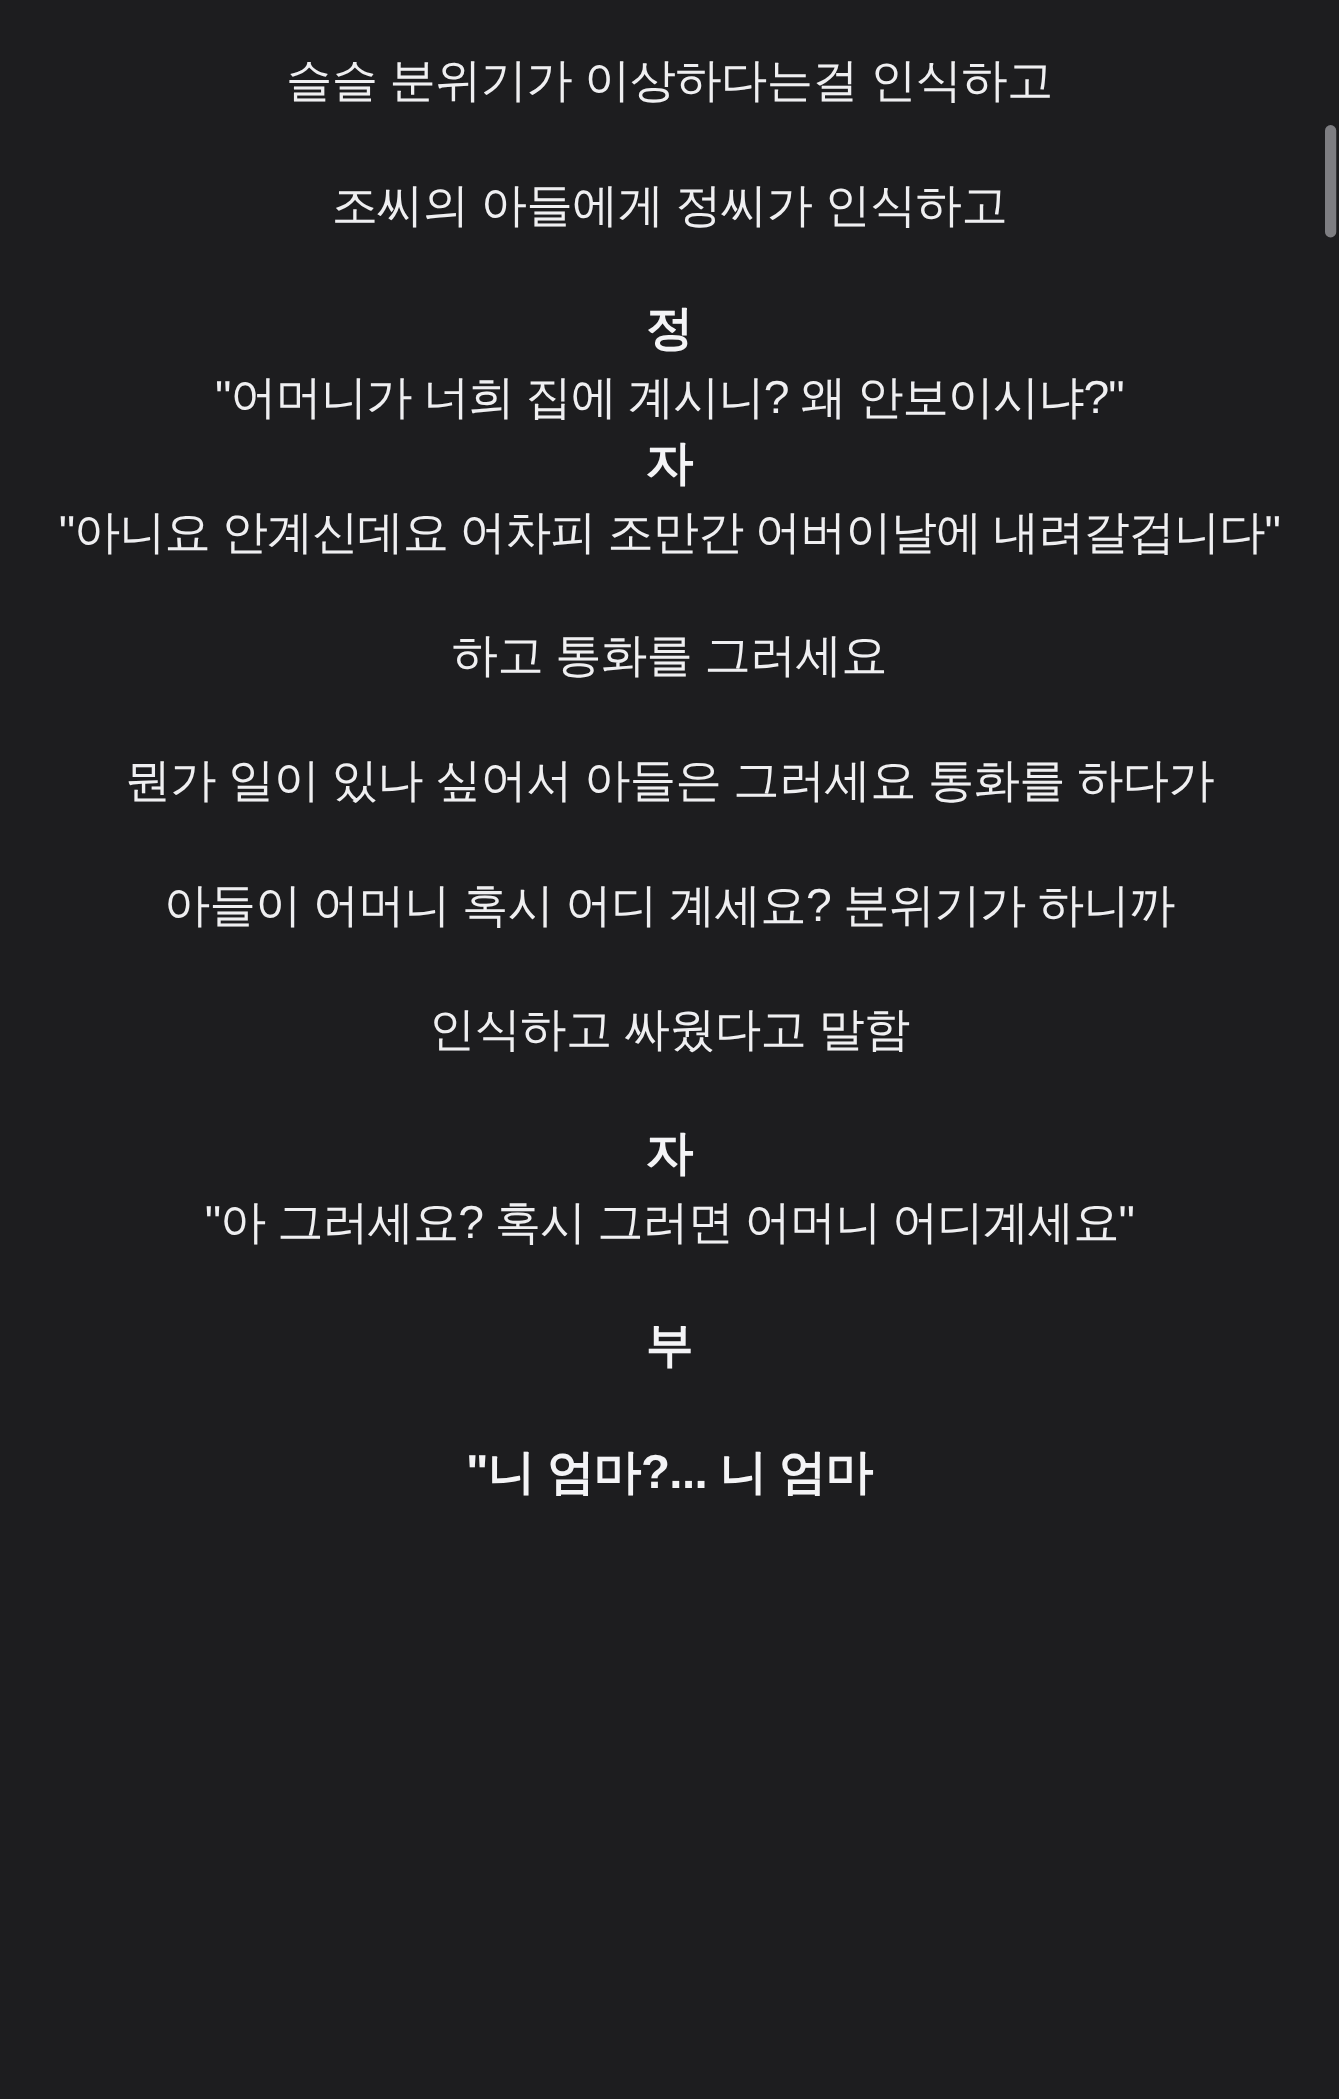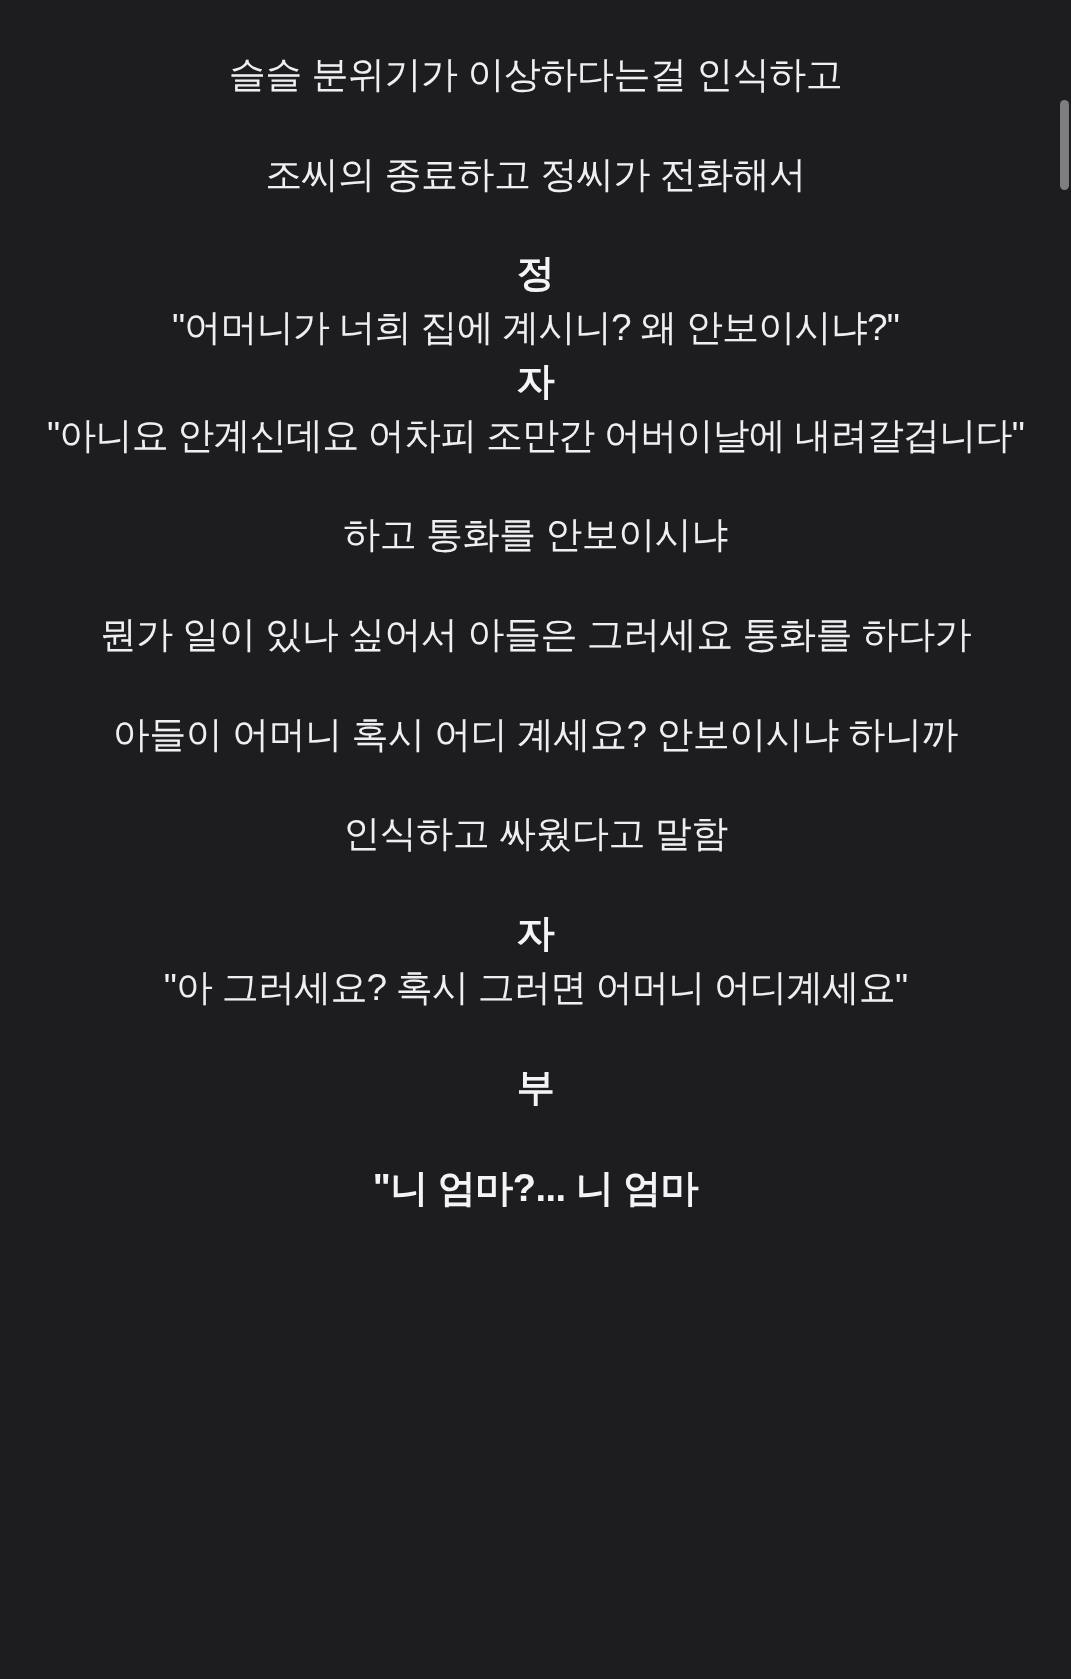--- a/index.html
+++ b/index.html
@@ -36,21 +36,21 @@
     top: 100px;
     right: 2px;
     width: 9px;
     height: 90px;
     border-radius: 5px;
     background: #8f8f94;
     opacity: .85;
   }
   .content {
     width: 1000px;
-    margin: 14px auto;
+    margin: 4px auto;
     text-align: center;
   }
   .para {
     text-align: center;
     font-size: 37px;
     line-height: 1.45;
     letter-spacing: -0.5px;
     color: #efeff1;
     margin: 0 0 46px 0;
     font-weight: 400;
@@ -97,34 +97,34 @@
 <div class="page">
 
   <div class="scrollbar-track">
     <div class="scrollbar-thumb"></div>
   </div>
 
   <div class="content">
 
     <p class="para">슬슬 분위기가 이상하다는걸 인식하고</p>
 
-    <p class="para">조씨의 종료하고 정씨가 전화해서</p>
+    <p class="para">조씨의 아들에게 정씨가 인식하고</p>
 
     <div class="block">
       <p class="speaker">정</p>
       <p class="quote">"어머니가 너희 집에 계시니? 왜 안보이시냐?"</p>
       <p class="speaker">자</p>
       <p class="quote wide">"아니요 안계신데요 어차피 조만간 어버이날에 내려갈겁니다"</p>
     </div>
 
-    <p class="para">하고 통화를 안보이시냐</p>
+    <p class="para">하고 통화를 그러세요</p>
 
     <p class="para">뭔가 일이 있나 싶어서 아들은 그러세요 통화를 하다가</p>
 
-    <p class="para">아들이 어머니 혹시 어디 계세요? 안보이시냐 하니까</p>
+    <p class="para">아들이 어머니 혹시 어디 계세요? 분위기가 하니까</p>
 
     <p class="para">인식하고 싸웠다고 말함</p>
 
     <div class="block">
       <p class="speaker">자</p>
       <p class="quote">"아 그러세요? 혹시 그러면 어머니 어디계세요"</p>
     </div>
 
     <div class="block">
       <p class="speaker">부</p>

